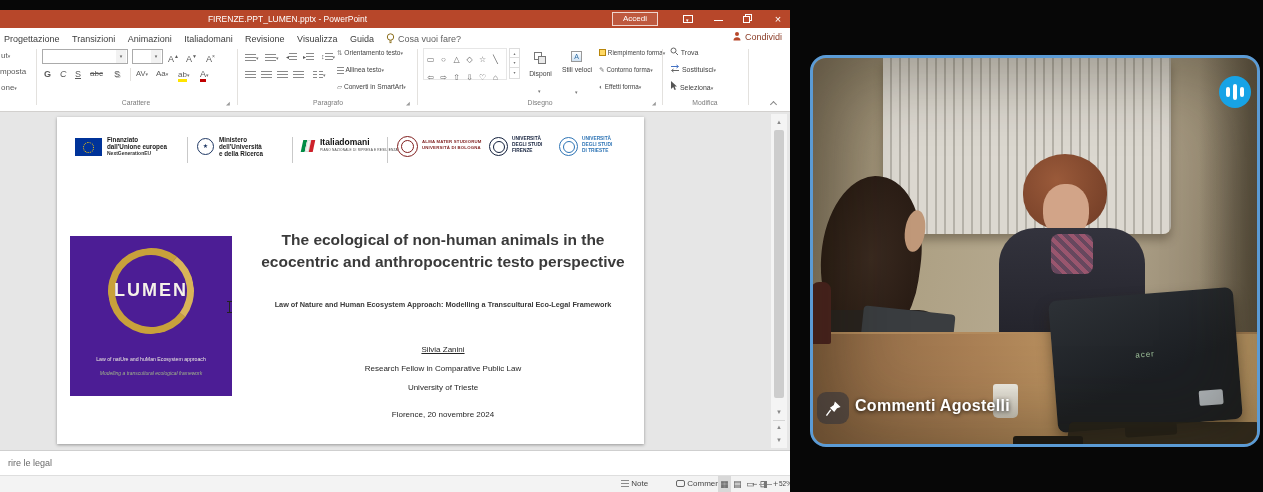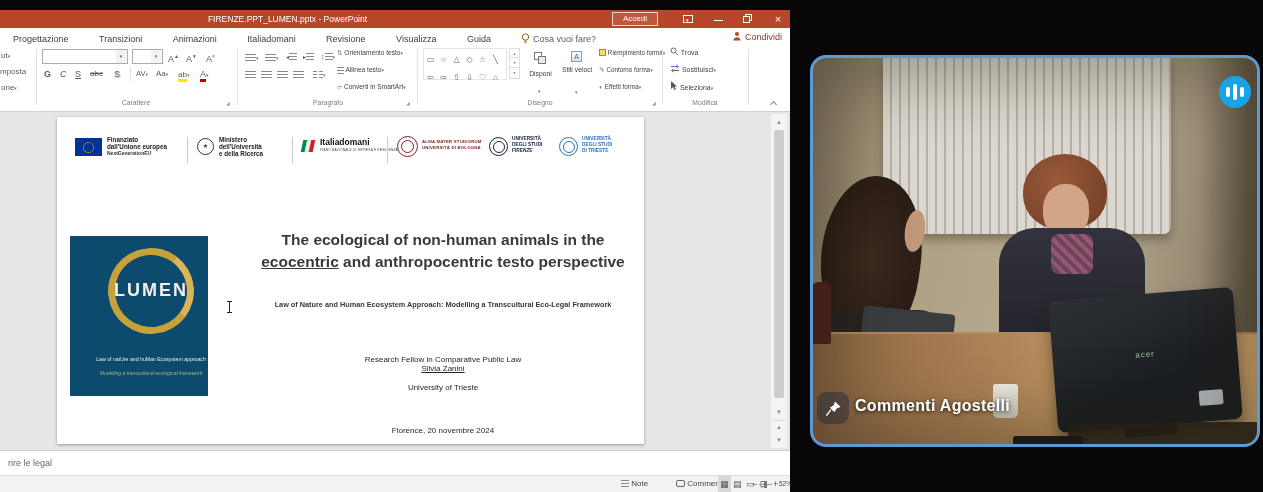--- a/index.html
+++ b/index.html
@@ -7,21 +7,21 @@
     font-family:"Liberation Sans",sans-serif;-webkit-font-smoothing:antialiased}
   .abs{position:absolute}
   
   .ppt{position:absolute;left:0;top:10px;width:790px;height:482px;background:#fff;overflow:hidden}
   .tbar{position:absolute;left:0;top:0;width:790px;height:18px;background:#B7472A;color:#fff}
   .tbar .title{position:absolute;left:130px;top:0;width:315px;text-align:center;font-size:8.5px;line-height:18px;white-space:nowrap}
   .accedi{position:absolute;left:612px;top:2px;width:46px;height:14px;border:1px solid rgba(255,255,255,.75);
     background:rgba(255,255,255,.10);color:#fff;font-size:8px;text-align:center;line-height:12px}
   .wbtn{position:absolute;top:0;width:24px;height:18px;color:#fff;text-align:center;line-height:18px;font-size:11px}
   .tabs-row{position:absolute;left:0;top:18px;width:790px;height:18px;background:#fff;white-space:nowrap}
-  .tab{display:inline-block;padding:0 13px;font-size:9px;line-height:18px;color:#3d3d3d}
+  .tab{display:inline-block;padding:0 4px;font-size:9px;line-height:18px;color:#3d3d3d}
   .ribbon{position:absolute;left:0;top:36px;width:790px;height:66px;background:#fff;border-bottom:1px solid #D2D0CE}
   .gsep{position:absolute;top:3px;height:56px;width:1px;background:#E3E1DE}
   .glabel{position:absolute;top:53px;font-size:6.8px;color:#7c7c7c;text-align:center;white-space:nowrap}
   .launcher{position:absolute;top:54px;font-size:5px;color:#9a9a9a;line-height:7px}
   .ib{position:absolute;color:#5a5a5a;font-size:9px;line-height:14px;text-align:center;white-space:nowrap}
   .dd{font-size:5px;color:#777;vertical-align:middle}
   .rl{position:absolute;font-size:6.6px;color:#3f3f3f;white-space:nowrap;line-height:12px}
   .lns{display:inline-block;width:11px;height:8px;vertical-align:middle;
     background:repeating-linear-gradient(to bottom,#8a8a8a 0,#8a8a8a 1px,transparent 1px,transparent 3px)}
   .combo{position:absolute;height:15px;border:1px solid #ABABAB;background:#fff}
@@ -243,39 +243,39 @@
         <span class="sealc" style="left:502px;top:12px;width:19px;height:19px;border:1px solid #2E74B5">
           <span class="sealc" style="left:2.5px;top:2.5px;width:12px;height:12px;border:1px solid #2E74B5"></span>
         </span>
         <span class="abs" style="left:525px;top:11px;font-size:4.8px;font-weight:bold;color:#2E74B5;line-height:6px">
           <div>UNIVERSITÀ</div>
           <div>DEGLI STUDI</div>
           <div>DI TRIESTE</div>
         </span>
       </div>
 
-      <div class="abs" style="left:13px;top:119px;width:138px;height:160px;background:#0c4a6e">
+      <div class="abs" style="left:13px;top:119px;width:162px;height:160px;background:#4c1d95">
         <span class="abs" style="left:38px;top:12px;width:86px;height:86px;border:7px solid #C8A13B;border-right-color:#D9B459;border-radius:50%;transform:rotate(-8deg)"></span>
         <div class="abs" style="left:0;top:44px;width:162px;text-align:center;font-size:18px;font-weight:bold;color:#F5F2E8;letter-spacing:2px">LUMEN</div>
         <div class="abs" style="left:2px;top:120px;width:158px;text-align:center;font-size:5.2px;color:#EDEAE0">Law of natUre and huMan Ecosystem approach</div>
         <div class="abs" style="left:2px;top:134px;width:158px;text-align:center;font-size:5px;font-style:italic;color:#9FB489">Modelling a transcultural ecological framework</div>
       </div>
 
       <div class="abs" style="left:186px;top:112px;width:400px;text-align:center;font-size:15.5px;font-weight:bold;color:#3A3A3A;line-height:22px">
         <div><span>The ecological of non-human animals in the</span></div>
-        <div><span style="text-decoration:underline">ecocentric</span><span> and anthropocentric testo perspective</span></div>
+        <div><span style="">ecocentric</span><span> and anthropocentric testo perspective</span></div>
       </div>
 
       <div class="abs" style="left:186px;top:183px;width:400px;text-align:center;font-size:7.3px;font-weight:bold;color:#3A3A3A">Law of Nature and Human Ecosystem Approach: Modelling a Transcultural Eco-Legal Framework</div>
 
       <div class="abs" style="left:186px;top:228px;width:400px;text-align:center;font-size:8px;color:#262626">
+        <div style="text-decoration:underline">Silvia Zanini</div>
         <div style="margin-top:10px">Research Fellow in Comparative Public Law</div>
-        <div style="text-decoration:underline">Silvia Zanini</div>
         <div style="margin-top:10px">University of Trieste</div>
-        <div style="margin-top:34px">Florence, 20 novembre 2024</div>
+        <div style="margin-top:18px">Florence, 20 novembre 2024</div>
       </div>
 
       <span class="abs" style="left:170px;top:184px;width:5px;height:12px">
         <span class="abs" style="left:0;top:0;width:5px;height:1px;background:#222"></span>
         <span class="abs" style="left:2px;top:0;width:1px;height:12px;background:#222"></span>
         <span class="abs" style="left:0;top:11px;width:5px;height:1px;background:#222"></span>
       </span>
     </div>
 
     <div class="scroll">

